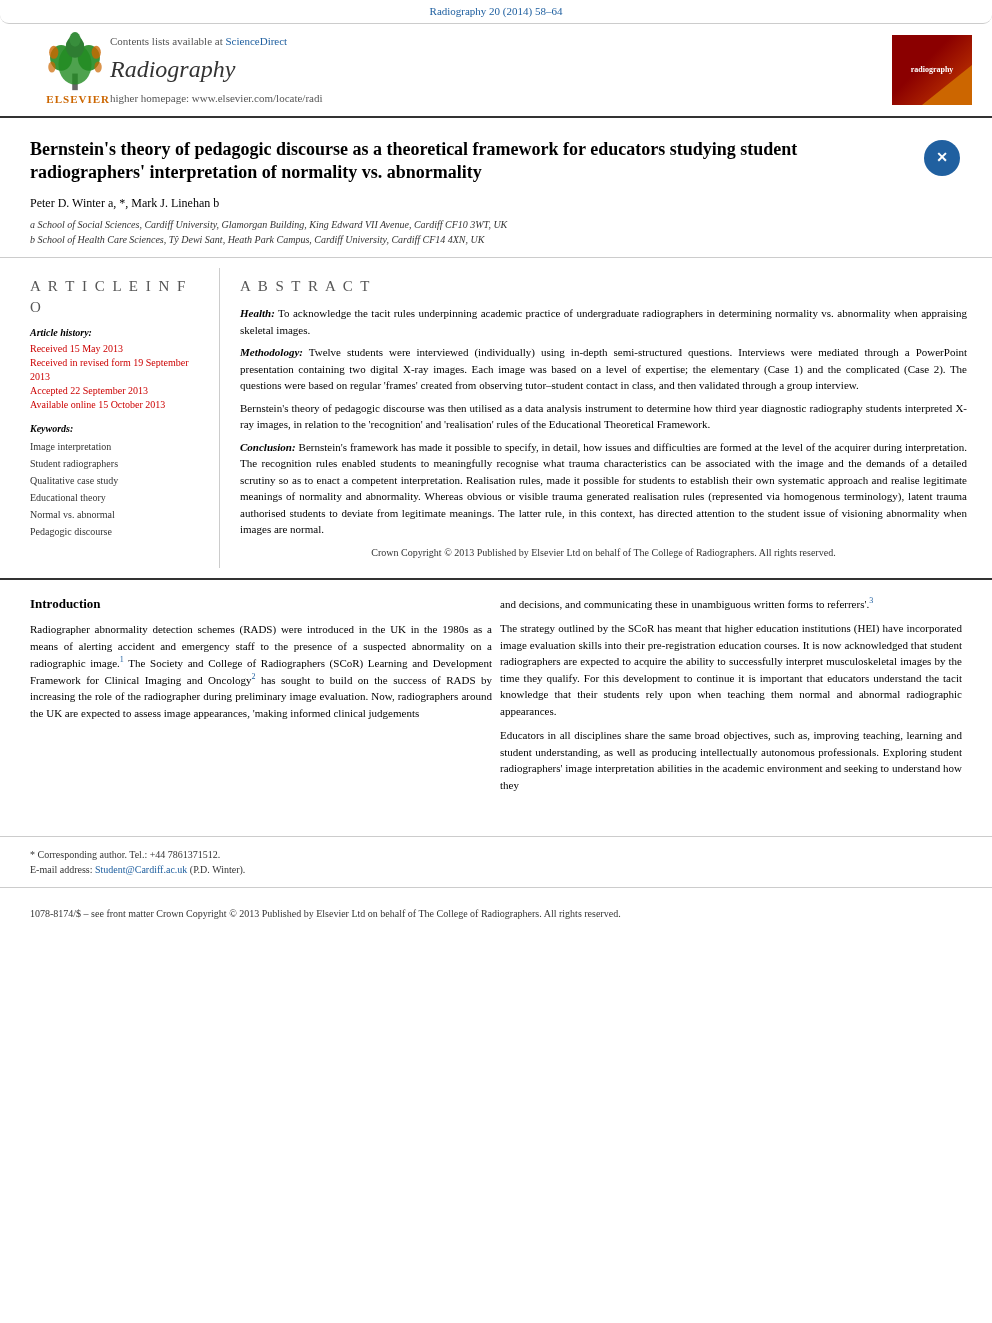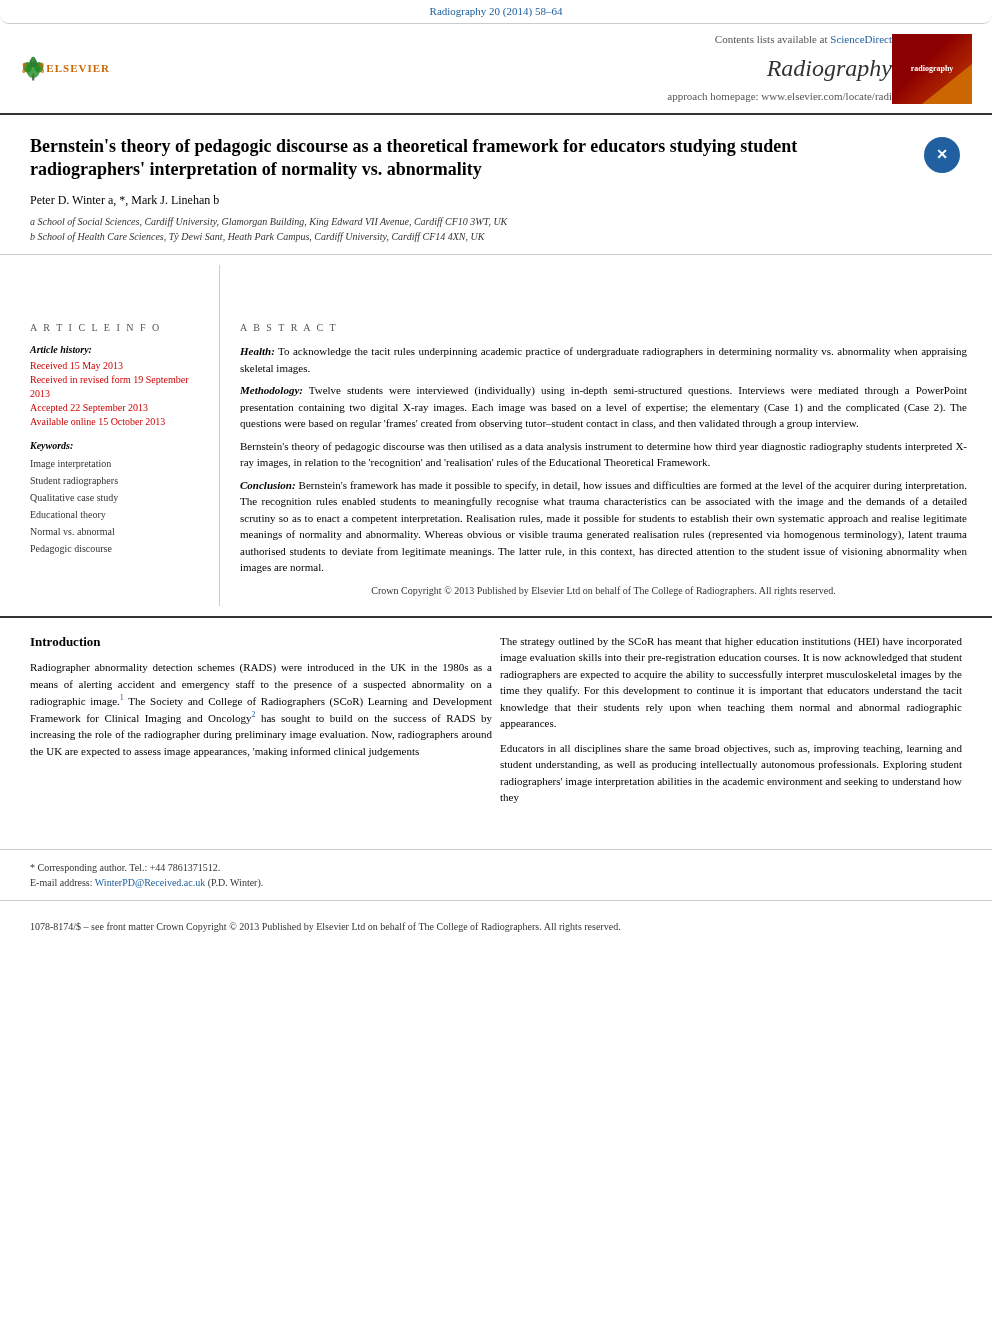--- a/index.html
+++ b/index.html
@@ -27,35 +27,36 @@
     .journal-header {
       display: flex;
       align-items: center;
       padding: 8px 20px;
       border-bottom: 2px solid #333;
       position: relative;
     }
     .journal-header .elsevier-logo {
       width: 90px;
       display: flex;
-      align-items: center;
+      flex-direction: column;
+      align-items: flex-end;
     }
     .elsevier-tree {
       width: 70px;
       height: 60px;
     }
     .elsevier-text {
       font-size: 11px;
       font-weight: bold;
       color: #cc6600;
       letter-spacing: 1px;
     }
     .journal-center {
       flex: 1;
-      text-align: right;
+      text-align: left;
     }
     .sciencedirect-link {
       font-size: 11px;
       color: #555;
     }
     .sciencedirect-link a {
       color: #2060a0;
       text-decoration: none;
     }
     .journal-title-main {
@@ -154,27 +155,26 @@
       padding: 8px 15px 8px 30px;
       border-right: 1px solid #ccc;
       flex-shrink: 0;
     }
     .abstract-col {
       flex: 1;
       padding: 8px 25px 8px 20px;
     }
 
     .section-label {
-      font-size: 10px;
+      font-size: 15px;
       letter-spacing: 2px;
       color: #555;
       margin-bottom: 8px;
       font-style: normal;
       text-transform: uppercase;
-      margin-top: 48px;
     }
 
     .info-block {
       margin-bottom: 10px;
     }
     .info-block-title {
       font-size: 10px;
       font-style: italic;
       font-weight: bold;
       color: #000;
@@ -297,21 +297,21 @@
     </svg>
     <div class="elsevier-text">ELSEVIER</div>
   </div>
 
   <div class="journal-center">
     <div class="sciencedirect-link">
       <span>Contents lists available at </span>
       <a href="#">ScienceDirect</a>
     </div>
     <div class="journal-title-main">Radiography</div>
-    <div class="journal-homepage">approach homepage: www.elsevier.com/locate/radi</div>
+    <div class="journal-homepage">higher homepage: www.elsevier.com/locate/radi</div>
   </div>
 
   <div class="radiography-logo">
     <div class="logo-triangle"></div>
     <div class="radiography-logo-text">
       <span>radiography</span>
     </div>
   </div>
 </div>
 
@@ -379,33 +379,36 @@
 
     <div class="col-left">
       <div class="section-heading">Introduction</div>
       <div class="body-text">
         Radiographer abnormality detection schemes (RADS) were introduced in the UK in the 1980s as a means of alerting accident and emergency staff to the presence of a suspected abnormality on a radiographic image.<sup>1</sup> The Society and College of Radiographers (SCoR) Learning and Development Framework for Clinical Imaging and Oncology<sup>2</sup> has sought to build on the success of RADS by increasing the role of the radiographer during preliminary image evaluation. Now, radiographers around the UK are expected to assess image appearances, 'making informed clinical judgements
       </div>
     </div>
 
     <div class="col-right">
       <div class="body-text">
+        and decisions, and communicating these in unambiguous written forms to referrers'.<sup>3</sup>
+      </div>
+      <div class="body-text">
         The strategy outlined by the SCoR has meant that higher education institutions (HEI) have incorporated image evaluation skills into their pre-registration education courses. It is now acknowledged that student radiographers are expected to acquire the ability to successfully interpret musculoskeletal images by the time they qualify. For this development to continue it is important that educators understand the tacit knowledge that their students rely upon when teaching them normal and abnormal radiographic appearances.
       </div>
       <div class="body-text">
         Educators in all disciplines share the same broad objectives, such as, improving teaching, learning and student understanding, as well as producing intellectually autonomous professionals. Exploring student radiographers' image interpretation abilities in the academic environment and seeking to understand how they
       </div>
     </div>
   </div>
 </div>
 
 <div class="article-footer">
   <div class="footer-note">
     <span>* Corresponding author. Tel.: +44 7861371512.</span>
   </div>
   <div class="footer-note">
-    <span>E-mail address: </span><a class="footer-link" href="#">WinterPD@Received.ac.uk</a><span> (P.D. Winter).</span>
+    <span>E-mail address: </span><a class="footer-link" href="#">Student@Cardiff.ac.uk</a><span> (P.D. Winter).</span>
   </div>
 </div>
 
 <div class="page-footer">
   <div class="footer-note">1078-8174/$ – see front matter Crown Copyright © 2013 Published by Elsevier Ltd on behalf of The College of Radiographers. All rights reserved.</div>
 </div>
 
 </body></html>

